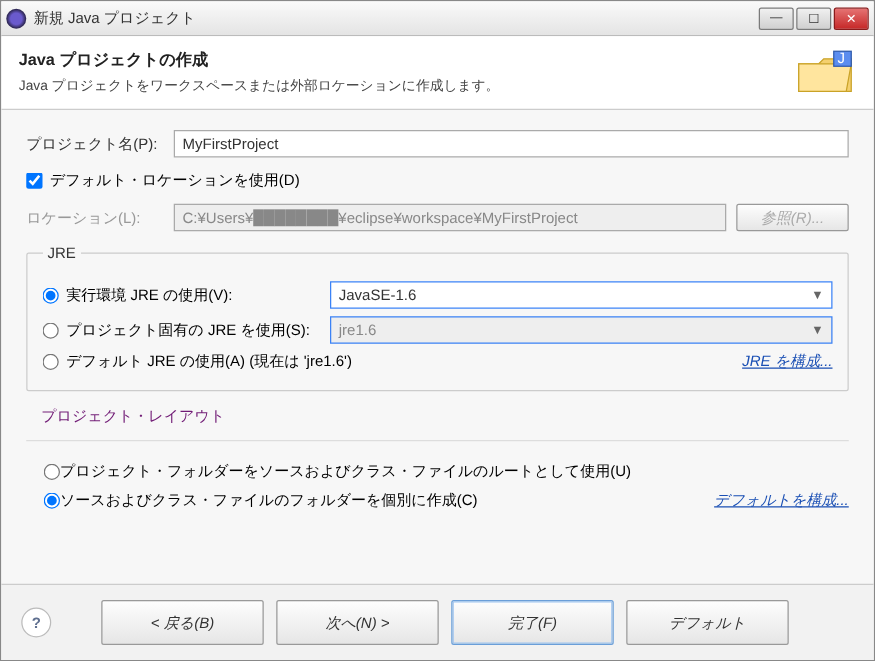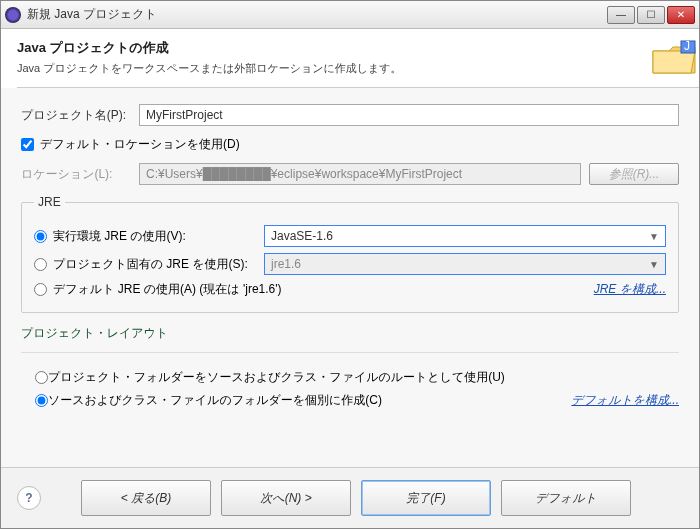--- a/index.html
+++ b/index.html
@@ -5,21 +5,21 @@
 * { box-sizing: border-box; margin: 0; padding: 0; font-family: "Segoe UI", Meiryo, sans-serif; font-size: 12px; }
 body { background: #fff; width: 700px; height: 529px; overflow: hidden; border: 1px solid #888; display: flex; flex-direction: column; }
 
 .titlebar { height: 28px; background: linear-gradient(#fafafa,#e4e4e4); display: flex; align-items: center; padding: 0 4px; border-bottom: 1px solid #bbb; }
 .titlebar .icon { width: 16px; height: 16px; margin-right: 6px; display:inline-block; background: radial-gradient(circle,#6a5acd 40%,#322b5b 65%); border-radius:50%; }
 .titlebar .title { flex: 1; color: #333; }
 .winbtns { display: flex; gap: 2px; }
 .winbtn { width: 28px; height: 18px; border: 1px solid #7a7a7a; background: linear-gradient(#f0f0f0,#d0d0d0); border-radius: 2px; display:flex;align-items:center;justify-content:center;font-size:10px;color:#333; }
 .winbtn.close { background: linear-gradient(#e57373,#c62828); color:#fff; border-color:#8b1a1a; }
 
-.banner { background: #fff; padding: 10px 0; display:flex; align-items:flex-start; border-bottom: 1px solid #ccc; margin-left: 16px; }
+.banner { background: #fff; padding: 10px 14px; display:flex; align-items:flex-start; border-bottom: 1px solid #ccc; }
 .banner .txt { flex:1; }
 .banner h1 { font-size: 13px; font-weight: 600; color:#222; margin-bottom: 4px; }
 .banner p { color:#444; font-size: 11px; }
 .banner .big-icon { width: 48px; height: 38px; }
 
 .content { flex:1; padding: 16px 20px 6px 20px; overflow:auto; background:#f7f7f7; }
 .row { display:flex; align-items:center; margin-bottom:10px; gap:8px; }
 .row label.lbl { min-width: 110px; color:#333; }
 input[type=text] { flex:1; height:22px; padding: 2px 6px; border:1px solid #aaa; background:#fff; color:#333; }
 input[type=text][disabled] { background:#eee; color:#888; }
@@ -30,21 +30,21 @@
 fieldset { border:1px solid #ccc; border-radius:2px; padding: 10px 12px 8px 12px; margin: 8px 0 12px 0; background:#f7f7f7; }
 fieldset legend { padding: 0 4px; color:#333; font-size:12px; }
 .radio-row { display:flex; align-items:center; margin: 6px 0; gap:0; }
 .radio-row .rlabel { min-width: 230px; display:flex; align-items:center; gap:6px; }
 .combo { flex:1; height:22px; border:1px solid #3b82f6; background:#fff; padding:2px 6px; display:flex; align-items:center; justify-content:space-between; color:#333; }
 .combo.disabled { background:#eee; color:#888; }
 .combo .chev { font-size:10px; color:#666; }
 .link { color:#1a4fb4; text-decoration: underline; cursor:pointer; }
 .right { margin-left:auto;font-style:italic; }
 
-.group-title { color:#14532d; margin: 6px 0; }
+.group-title { color:#701a75; margin: 6px 12px; }
 .layout-radios { padding: 4px 0 4px 14px; }
 .layout-radios .radio-row { margin: 6px 0; }
 .thin-divider { border:none; border-top:1px solid #ddd; margin: 10px 0 6px 0; }
 
 .footer { border-top:1px solid #ccc; padding: 12px 16px; display:flex; align-items:center; gap:10px; background:#f2f2f2; }
 .help { width:24px; height:24px; border:1px solid #bbb; border-radius:50%; display:flex;align-items:center;justify-content:center;color:#607090;font-weight:bold; background:#fff; }
 .footer .spacer { width: 20px; }
 .footer .btn { min-width: 130px; height: 36px; }
 .footer .btn.primary { border-color:#6a9ed8; box-shadow: 0 0 0 1px #9dc3ef inset; }
 </style>

